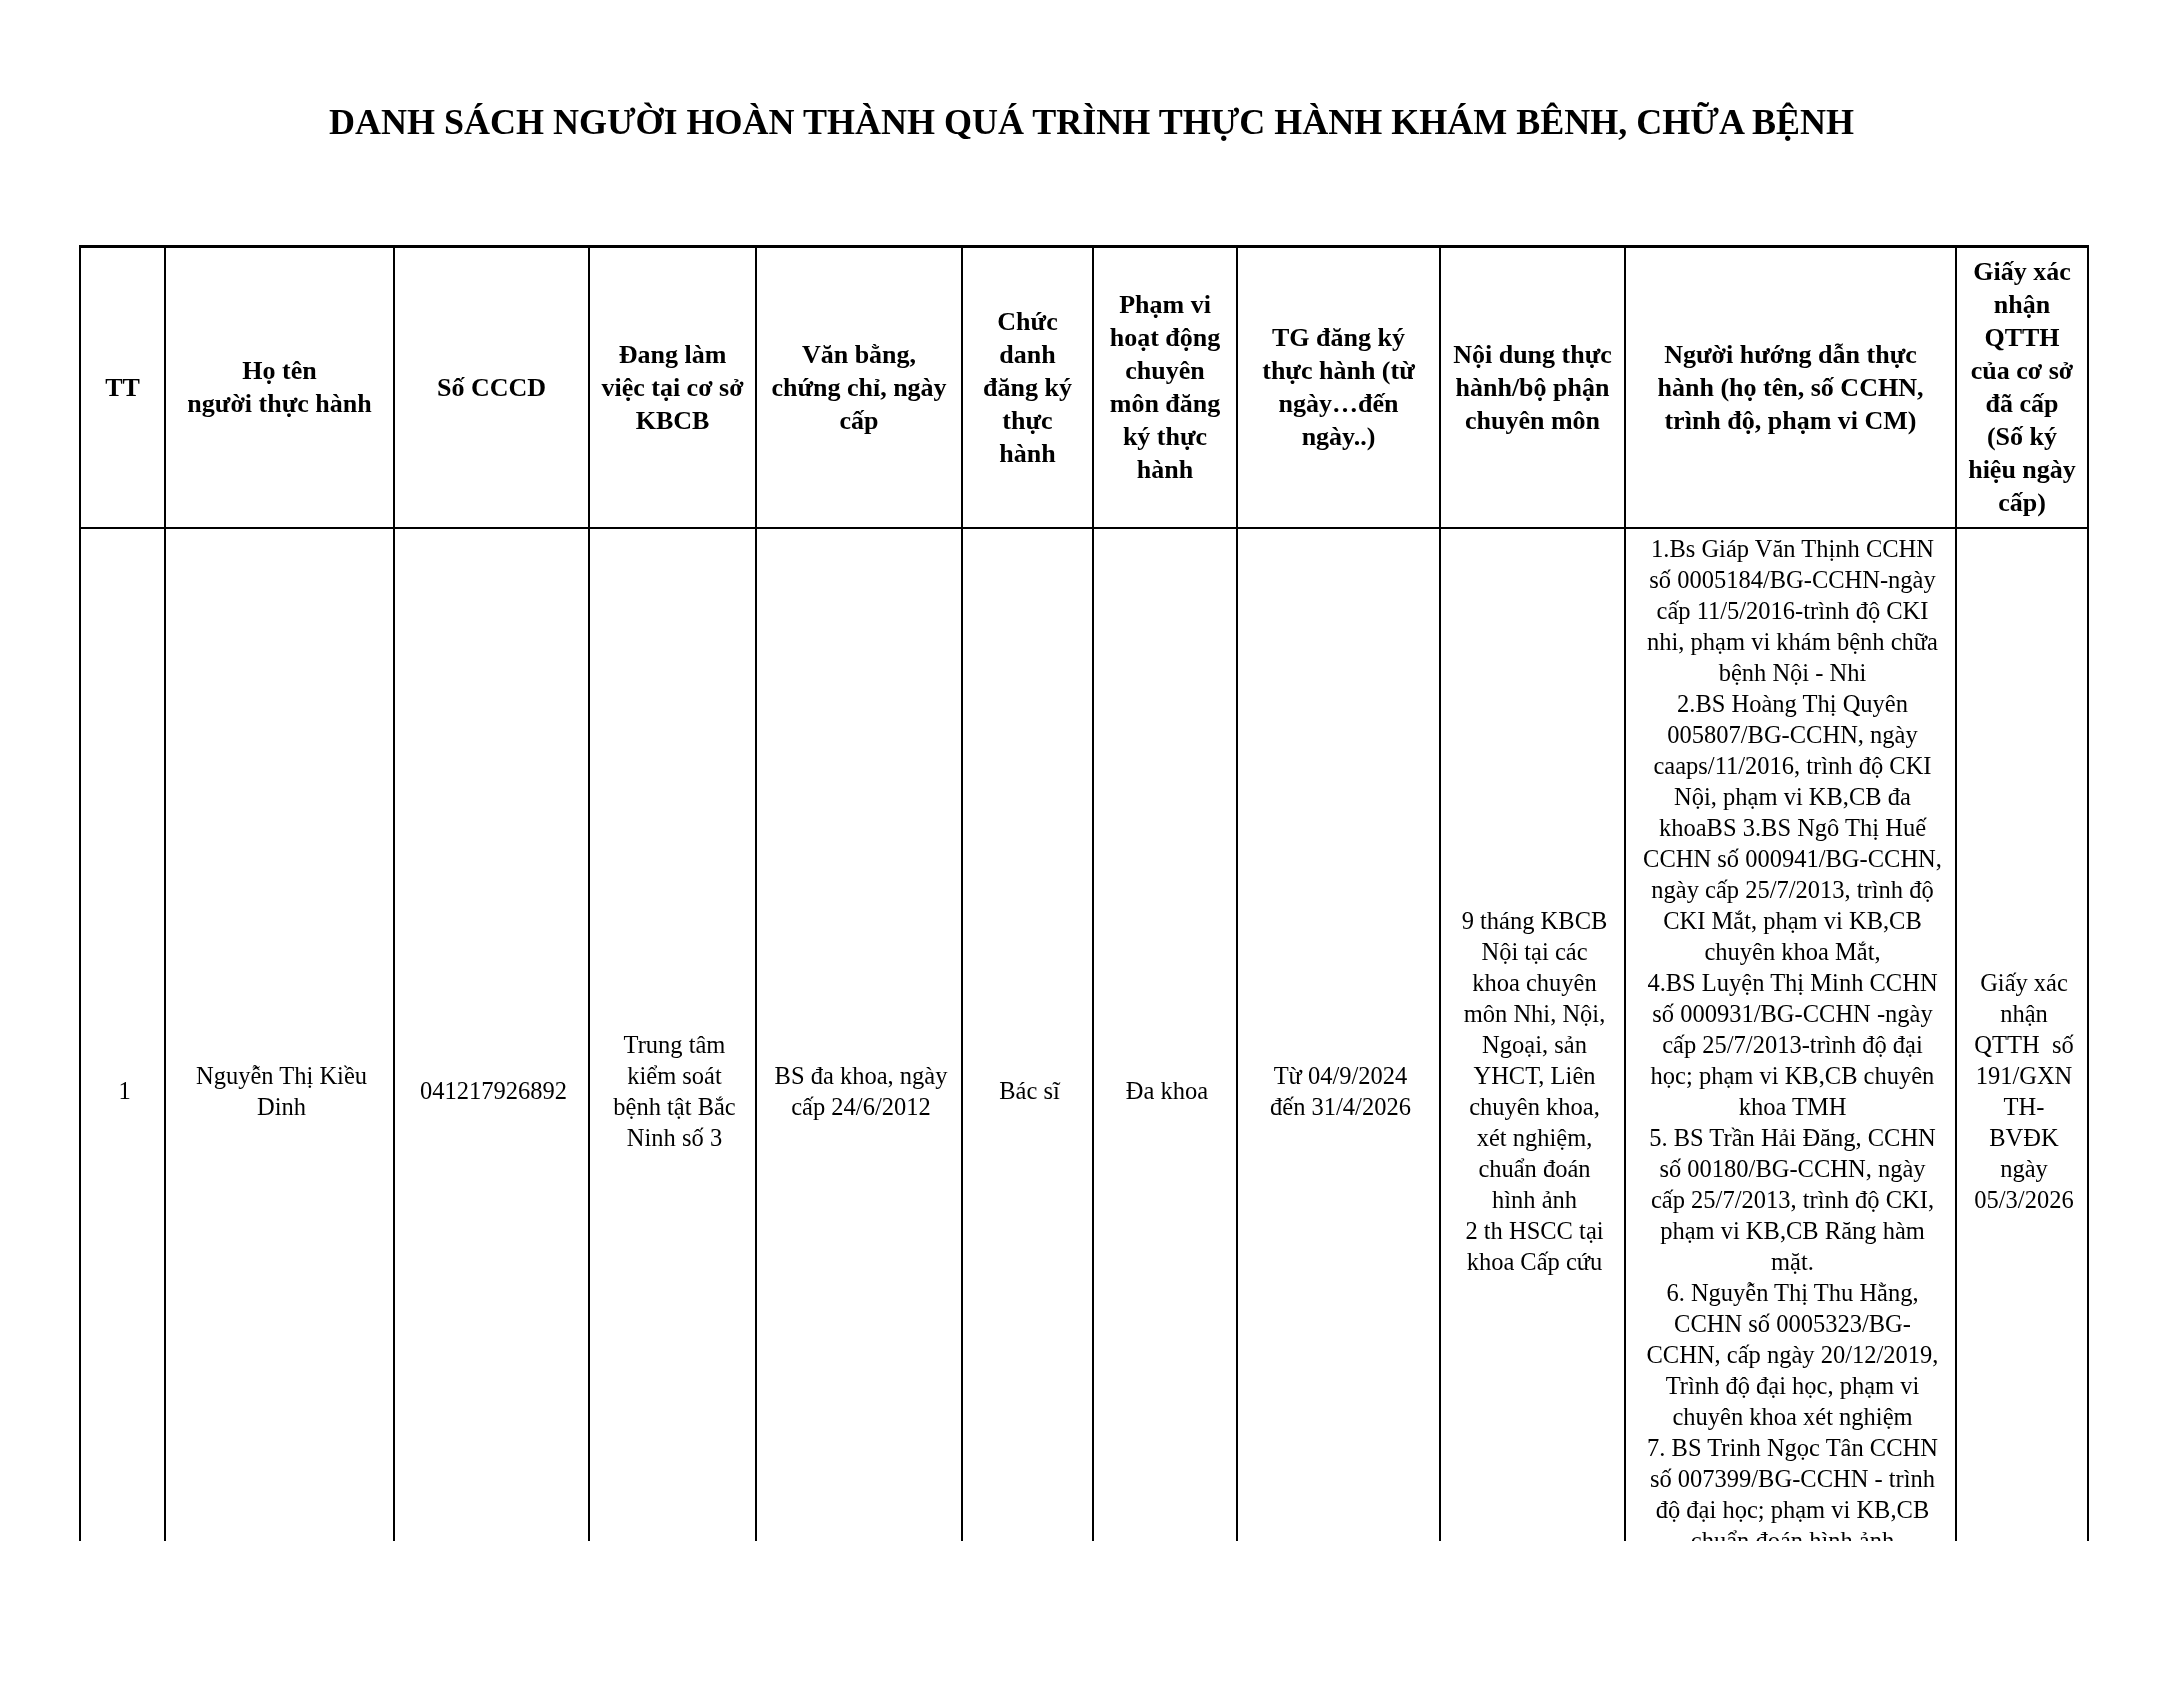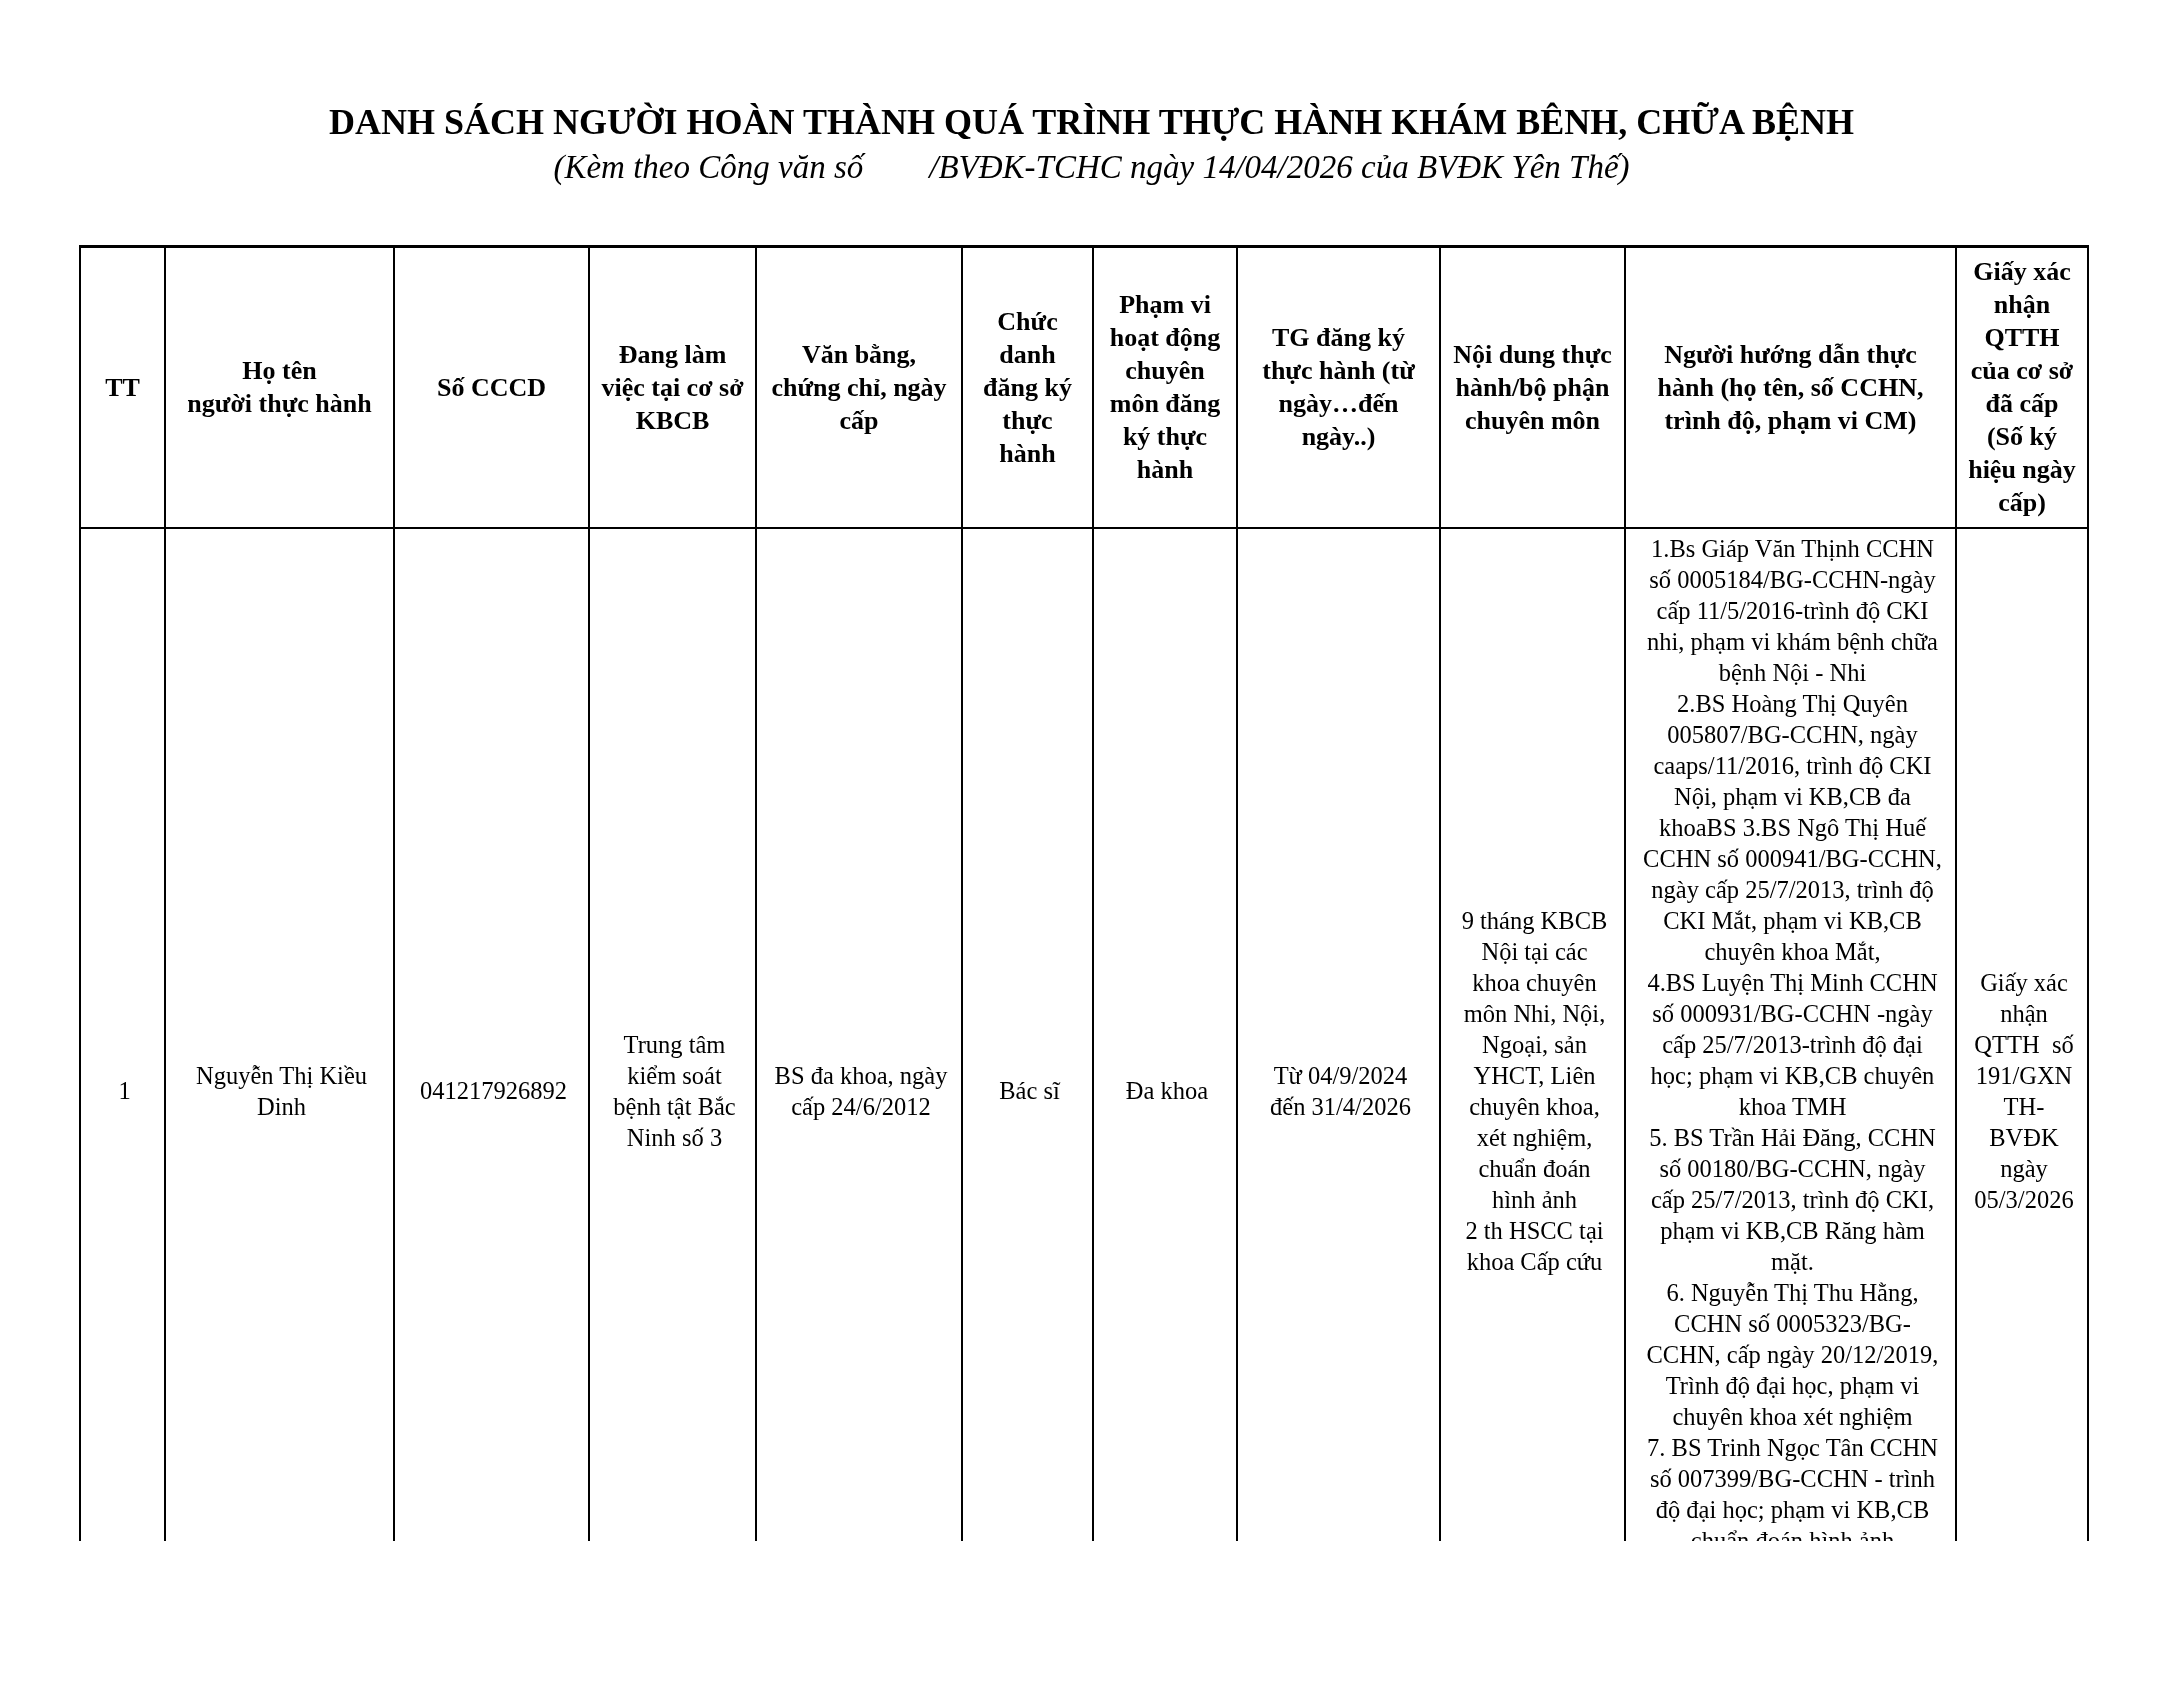--- a/index.html
+++ b/index.html
@@ -84,21 +84,20 @@
     padding: 4px 6.6px;
   }
 </style>
 </head>
 <body>
 
 <div class="page">
 
   <div class="doc-title">DANH SÁCH NGƯỜI HOÀN THÀNH QUÁ TRÌNH THỰC HÀNH KHÁM BÊNH, CHỮA BỆNH</div>
 
-  <div class="doc-subtitle">(Kèm theo Công văn số        /BVĐK-TCHC ngày 14/04/2026 của BVĐK Yên Thế)</div>
 
   <table class="main-table">
     <colgroup>
       <col style="width:85px">
       <col style="width:229px">
       <col style="width:195px">
       <col style="width:167px">
       <col style="width:206px">
       <col style="width:131px">
       <col style="width:144px">

